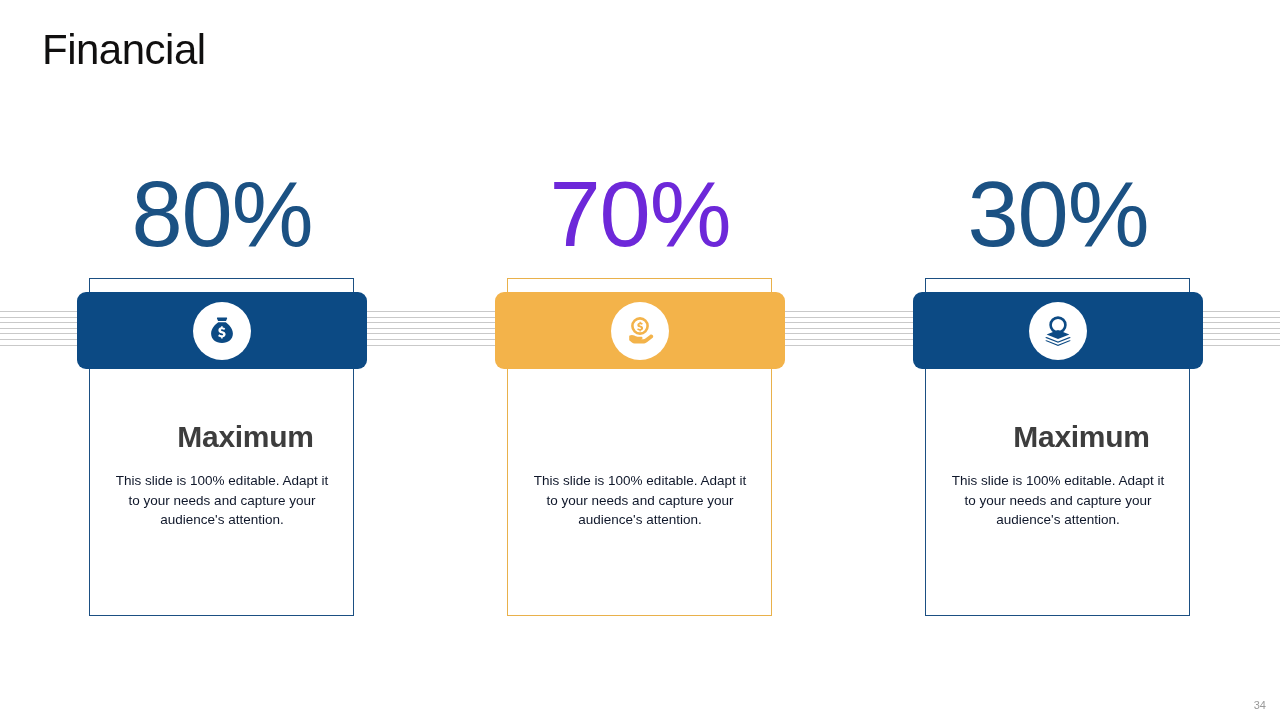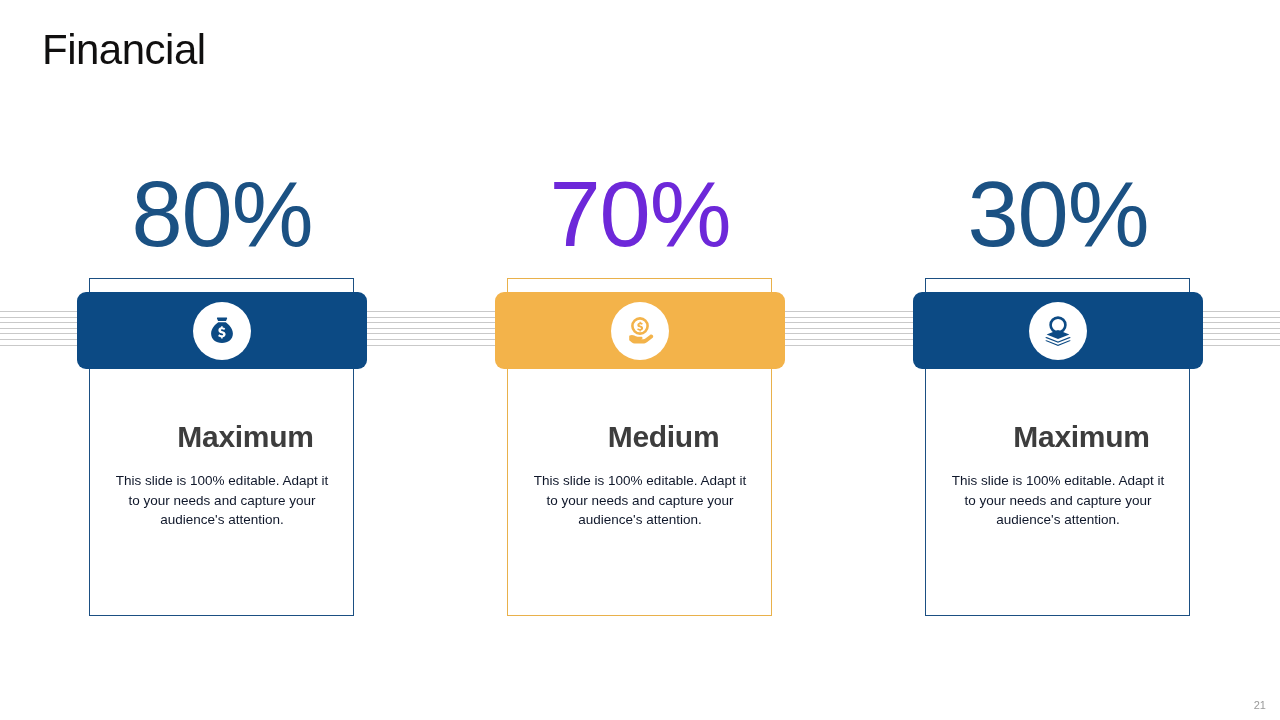--- a/index.html
+++ b/index.html
@@ -183,21 +183,20 @@
     <div class="icon-circle">
       <svg width="38" height="38" viewBox="0 0 38 38" aria-hidden="true">
         <circle cx="19" cy="14" r="7.6" fill="none" stroke="#f3b34a" stroke-width="2.6"></circle>
         <path d="M19.8 9.6v1c.8.1 1.5.4 2 .8l-.8 1.4c-.5-.4-1.1-.6-1.7-.6-.55 0-1 .23-1 .65 0 .47.5.65 1.4.9 1.35.4 2.4.95 2.4 2.45 0 1.25-.88 2.15-2.3 2.37v1.05h-1.3v-1.05c-.95-.1-1.85-.48-2.4-1.03l.88-1.35c.55.47 1.3.8 2 .8.65 0 1.1-.25 1.1-.7 0-.48-.5-.72-1.45-.97-1.3-.33-2.3-.88-2.3-2.38 0-1.2.87-2.07 2.17-2.3v-.9h1.3z" fill="#f3b34a"></path>
         <path d="M8.2 23.8c1.9-1.3 3.5-1.1 5.2-.2 1 .5 2 1.1 3.1 1.1h3.6c.9 0 1.5.6 1.5 1.3 0 .7-.6 1.2-1.5 1.2h-4.4c.1 0 .2 0 .3.02h6.3c1 0 1.6-.4 2.4-1l4.3-3.3c.9-.7 2.1-.6 2.8.3.7.9.5 2.1-.4 2.8l-5.5 4.2c-1.2.9-2.4 1.3-3.9 1.3h-8.2c-1.2 0-2.3-.4-3.2-1.2l-2.4-2.1z" fill="#f3b34a"></path>
         <path d="M6 24.6l2.1-1.4 5.6 6.4-2.1 1.4z" fill="#f3b34a" opacity="0"></path>
       </svg>
     </div>
   </div>
 
-  <div class="card-heading">Medium</div>
   <div class="card-body">This slide is 100% editable. Adapt it to your needs and capture your audience's attention.</div>
 </div>
 
 <div class="column" id="col-2">
 
   <div class="pct" style="color:#1b5183;">30%</div>
 
   <div class="card-frame"></div>
 
   <div class="banner">
@@ -209,13 +208,13 @@
         <path d="M7.6 25.1l11.4 4.5 11.4-4.5 1.5.6-12.9 5.1-12.9-5.1z" fill="#0c4a84"></path>
         <path d="M7.6 28.2l11.4 4.5 11.4-4.5 1.5.6-12.9 5.1-12.9-5.1z" fill="#0c4a84"></path>
       </svg>
     </div>
   </div>
 
   <div class="card-heading">Maximum</div>
   <div class="card-body">This slide is 100% editable. Adapt it to your needs and capture your audience's attention.</div>
 </div>
 
-<div id="page-number">21</div>
+<div id="page-number">34</div>
 
 </body></html>

